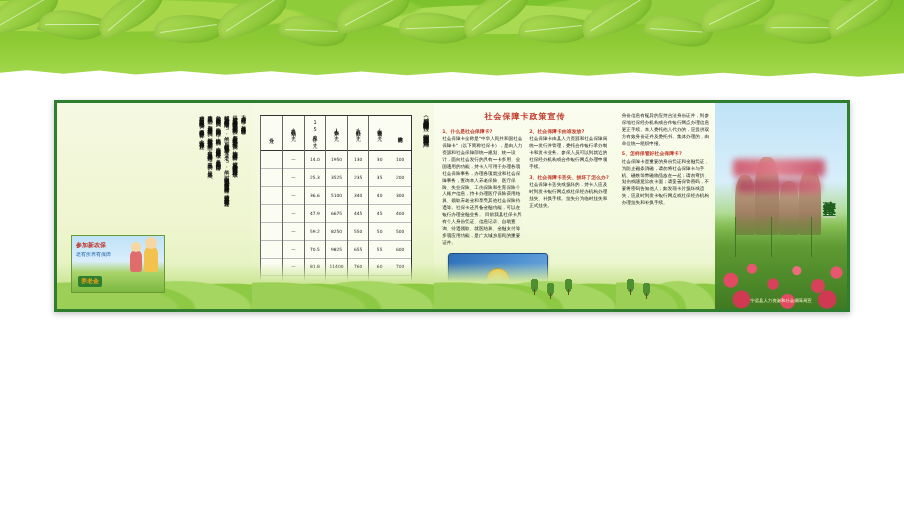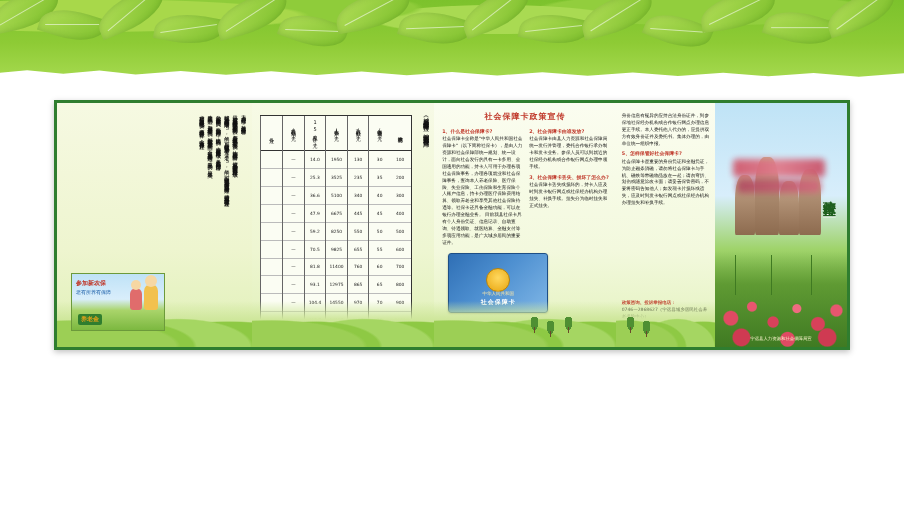--- a/index.html
+++ b/index.html
@@ -32,21 +32,21 @@
     background:rgba(255,255,255,.55);transform:rotate(-18deg);
   }
   .band-edge{
     position:absolute;left:0;top:66px;width:904px;height:14px;
     background:#ffffff;
     clip-path:polygon(0 48%,3% 30%,7% 55%,11% 33%,15% 60%,20% 35%,25% 62%,30% 38%,35% 64%,40% 40%,45% 66%,50% 42%,55% 68%,60% 44%,65% 70%,70% 46%,75% 72%,80% 48%,85% 74%,90% 50%,95% 76%,100% 52%,100% 100%,0 100%);
   }
 
   
   .brochure{
-    position:absolute;left:54px;top:100px;width:796px;height:250px;
+    position:absolute;left:54px;top:100px;width:796px;height:212px;
     box-shadow:0 2px 6px rgba(0,0,0,.25);
     display:flex;
     background:#f2f7d8;
   }
 
   
   .page{position:relative;overflow:hidden;}
 
   .p1{
     width:196px;

